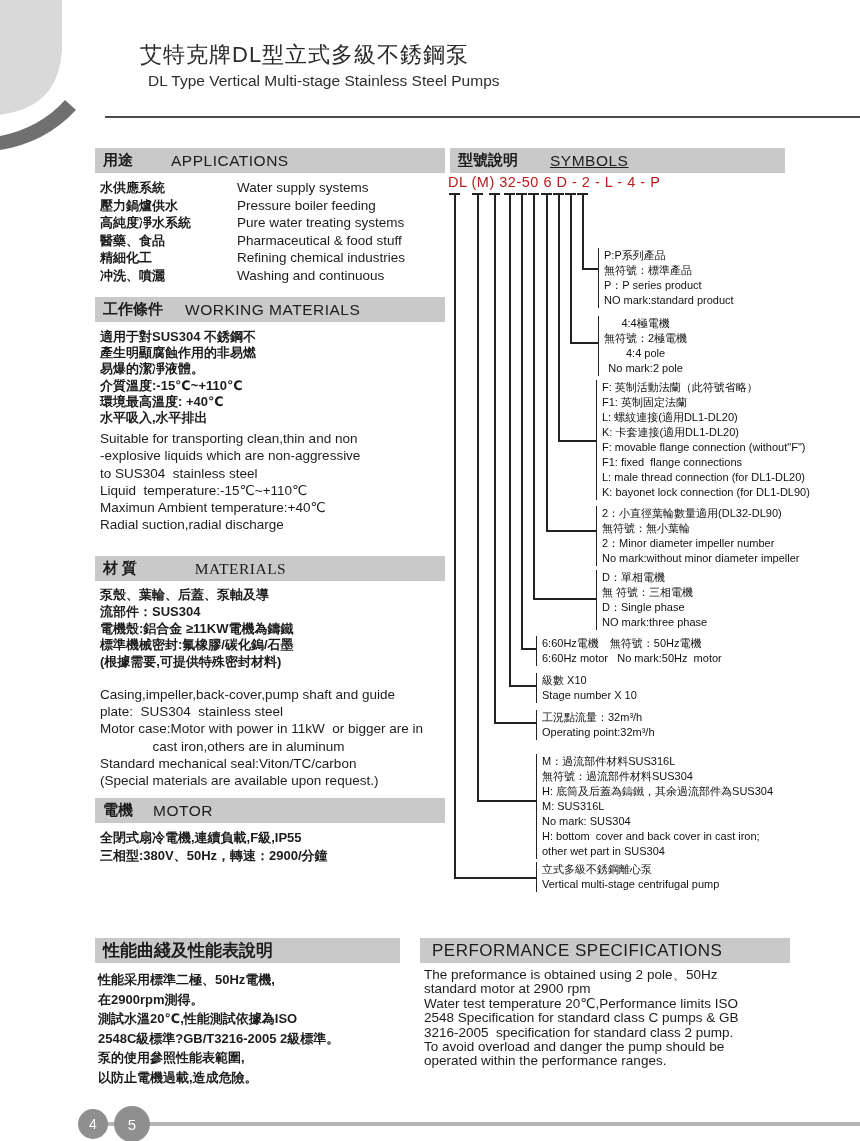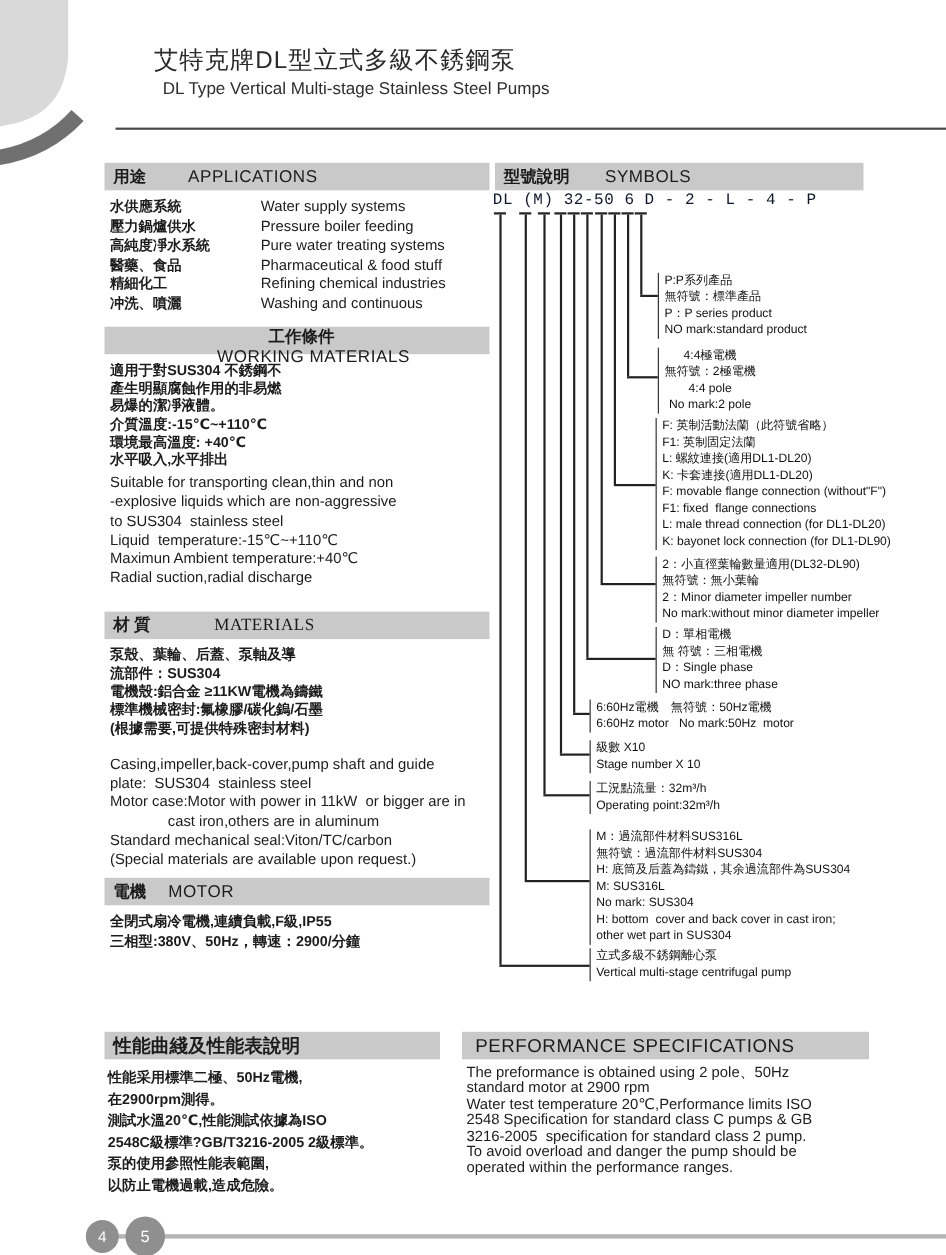--- a/index.html
+++ b/index.html
@@ -18,22 +18,22 @@
   .bar{position:absolute;height:25px;background:var(--bar-bg,#c9c9c9);box-sizing:border-box;
        display:flex;align-items:center;padding-left:8px;}
   .bar .cn{font-weight:bold;font-size:15px;white-space:pre;text-align:right;}
   .bar .en{font-size:15.5px;letter-spacing:.5px;white-space:pre;}
 
   
   .cnlist{position:absolute;font-size:13px;font-weight:bold;line-height:16px;white-space:pre;}
   .enlist{position:absolute;font-size:13.5px;font-weight:normal;line-height:17px;white-space:pre;}
 
   
-  .model-code{position:absolute;left:448px;top:174px;font-family:Liberation Mono, monospace;
-              font-size:14.5px;letter-spacing:.5px;white-space:pre;color:#0f172a;}
+  .model-code{position:absolute;left:448px;top:174px;font-family:Liberation Sans, sans-serif;
+              font-size:14.5px;letter-spacing:.5px;white-space:pre;color:#b91c1c;}
   .tick{position:absolute;top:193px;width:11px;height:2px;background:#222;}
   .vl{position:absolute;top:195px;width:1.5px;background:#222;}
   .hl{position:absolute;height:1.5px;background:#222;}
   .annot{position:absolute;border-left:1.5px solid #222;padding-left:5px;font-size:11px;
          line-height:15px;white-space:pre;color:#111;}
 
   
   .bottom-line{position:absolute;left:92px;top:1122px;width:768px;height:4px;background:#b5b5b5;}
   .pgc{position:absolute;border-radius:50%;background:var(--circle-bg,#8f8f8f);color:#fff;
        display:flex;align-items:center;justify-content:center;z-index:2;}
@@ -54,21 +54,21 @@
   <div class="title-en">DL Type Vertical Multi-stage Stainless Steel  Pumps</div>
   <div class="title-rule"></div>
 
   <div class="bar" style="left:95px;top:148px;width:350px;">
     <span class="cn">用途</span>
     <span class="en" style="margin-left:38px;">APPLICATIONS</span>
   </div>
   <div class="cnlist" style="left:100px;top:179px;line-height:17.5px;"><div class="app-line">水供應系統</div><div class="app-line">壓力鍋爐供水</div><div class="app-line">高純度凈水系統</div><div class="app-line">醫藥、食品</div><div class="app-line">精細化工</div><div class="app-line">冲洗、噴灑</div></div>
   <div class="enlist" style="left:237px;top:179px;line-height:17.5px;"><div class="app-line">Water supply systems</div><div class="app-line">Pressure boiler feeding</div><div class="app-line">Pure water treating systems</div><div class="app-line">Pharmaceutical &amp; food stuff</div><div class="app-line">Refining chemical industries</div><div class="app-line">Washing and continuous</div></div>
 
-  <div class="bar" style="left:95px;top:297px;width:350px;flex-direction:column;">
+  <div class="bar" style="left:95px;top:297px;width:350px;">
     <span class="cn">工作條件</span>
     <span class="en" style="margin-left:22px;">WORKING MATERIALS</span>
   </div>
   <div class="cnlist" style="left:100px;top:329px;line-height:16.2px;"><div>適用于對SUS304 不銹鋼不</div><div>產生明顯腐蝕作用的非易燃</div><div>易爆的潔凈液體。</div><div>介質溫度:-15℃~+110℃</div><div>環境最高溫度: +40℃</div><div>水平吸入,水平排出</div></div>
   <div class="enlist" style="left:100px;top:430px;line-height:17.3px;"><div>Suitable for transporting clean,thin and non</div><div>-explosive liquids which are non-aggressive</div><div>to SUS304  stainless steel</div><div>Liquid  temperature:-15℃~+110℃</div><div>Maximun Ambient temperature:+40℃</div><div>Radial suction,radial discharge</div></div>
 
   <div class="bar" style="left:95px;top:556px;width:350px;font-family:Liberation Serif, serif;">
     <span class="cn">材 質</span>
     <span class="en" style="margin-left:58px;">MATERIALS</span>
   </div>
@@ -76,21 +76,21 @@
   <div class="enlist" style="left:100px;top:686px;line-height:17.2px;"><div>Casing,impeller,back-cover,pump shaft and guide</div><div>plate:  SUS304  stainless steel</div><div>Motor case:Motor with power in 11kW  or bigger are in</div><div>              cast iron,others are in aluminum</div><div>Standard mechanical seal:Viton/TC/carbon</div><div>(Special materials are available upon request.)</div></div>
 
   <div class="bar" style="left:95px;top:798px;width:350px;">
     <span class="cn">電機</span>
     <span class="en" style="margin-left:20px;">MOTOR</span>
   </div>
   <div class="cnlist" style="left:100px;top:829px;line-height:17.5px;"><div>全閉式扇冷電機,連續負載,F級,IP55</div><div>三相型:380V、50Hz，轉速：2900/分鐘</div></div>
 
   <div class="bar" style="left:450px;top:148px;width:335px;">
     <span class="cn">型號說明</span>
-    <span class="en" style="margin-left:32px;">SYMBOLS</span>
+    <span class="en" style="margin-left:32px;text-decoration:underline;">SYMBOLS</span>
   </div>
   <div class="model-code">DL (M) 32-50 6 D - 2 - L - 4 - P</div>
 
   <div class="tick" style="left:449px;"></div>
   <div class="tick" style="left:472px;"></div>
   <div class="tick" style="left:489px;"></div>
   <div class="tick" style="left:504px;"></div>
   <div class="tick" style="left:516px;"></div>
   <div class="tick" style="left:528px;"></div>
   <div class="tick" style="left:541px;"></div>

